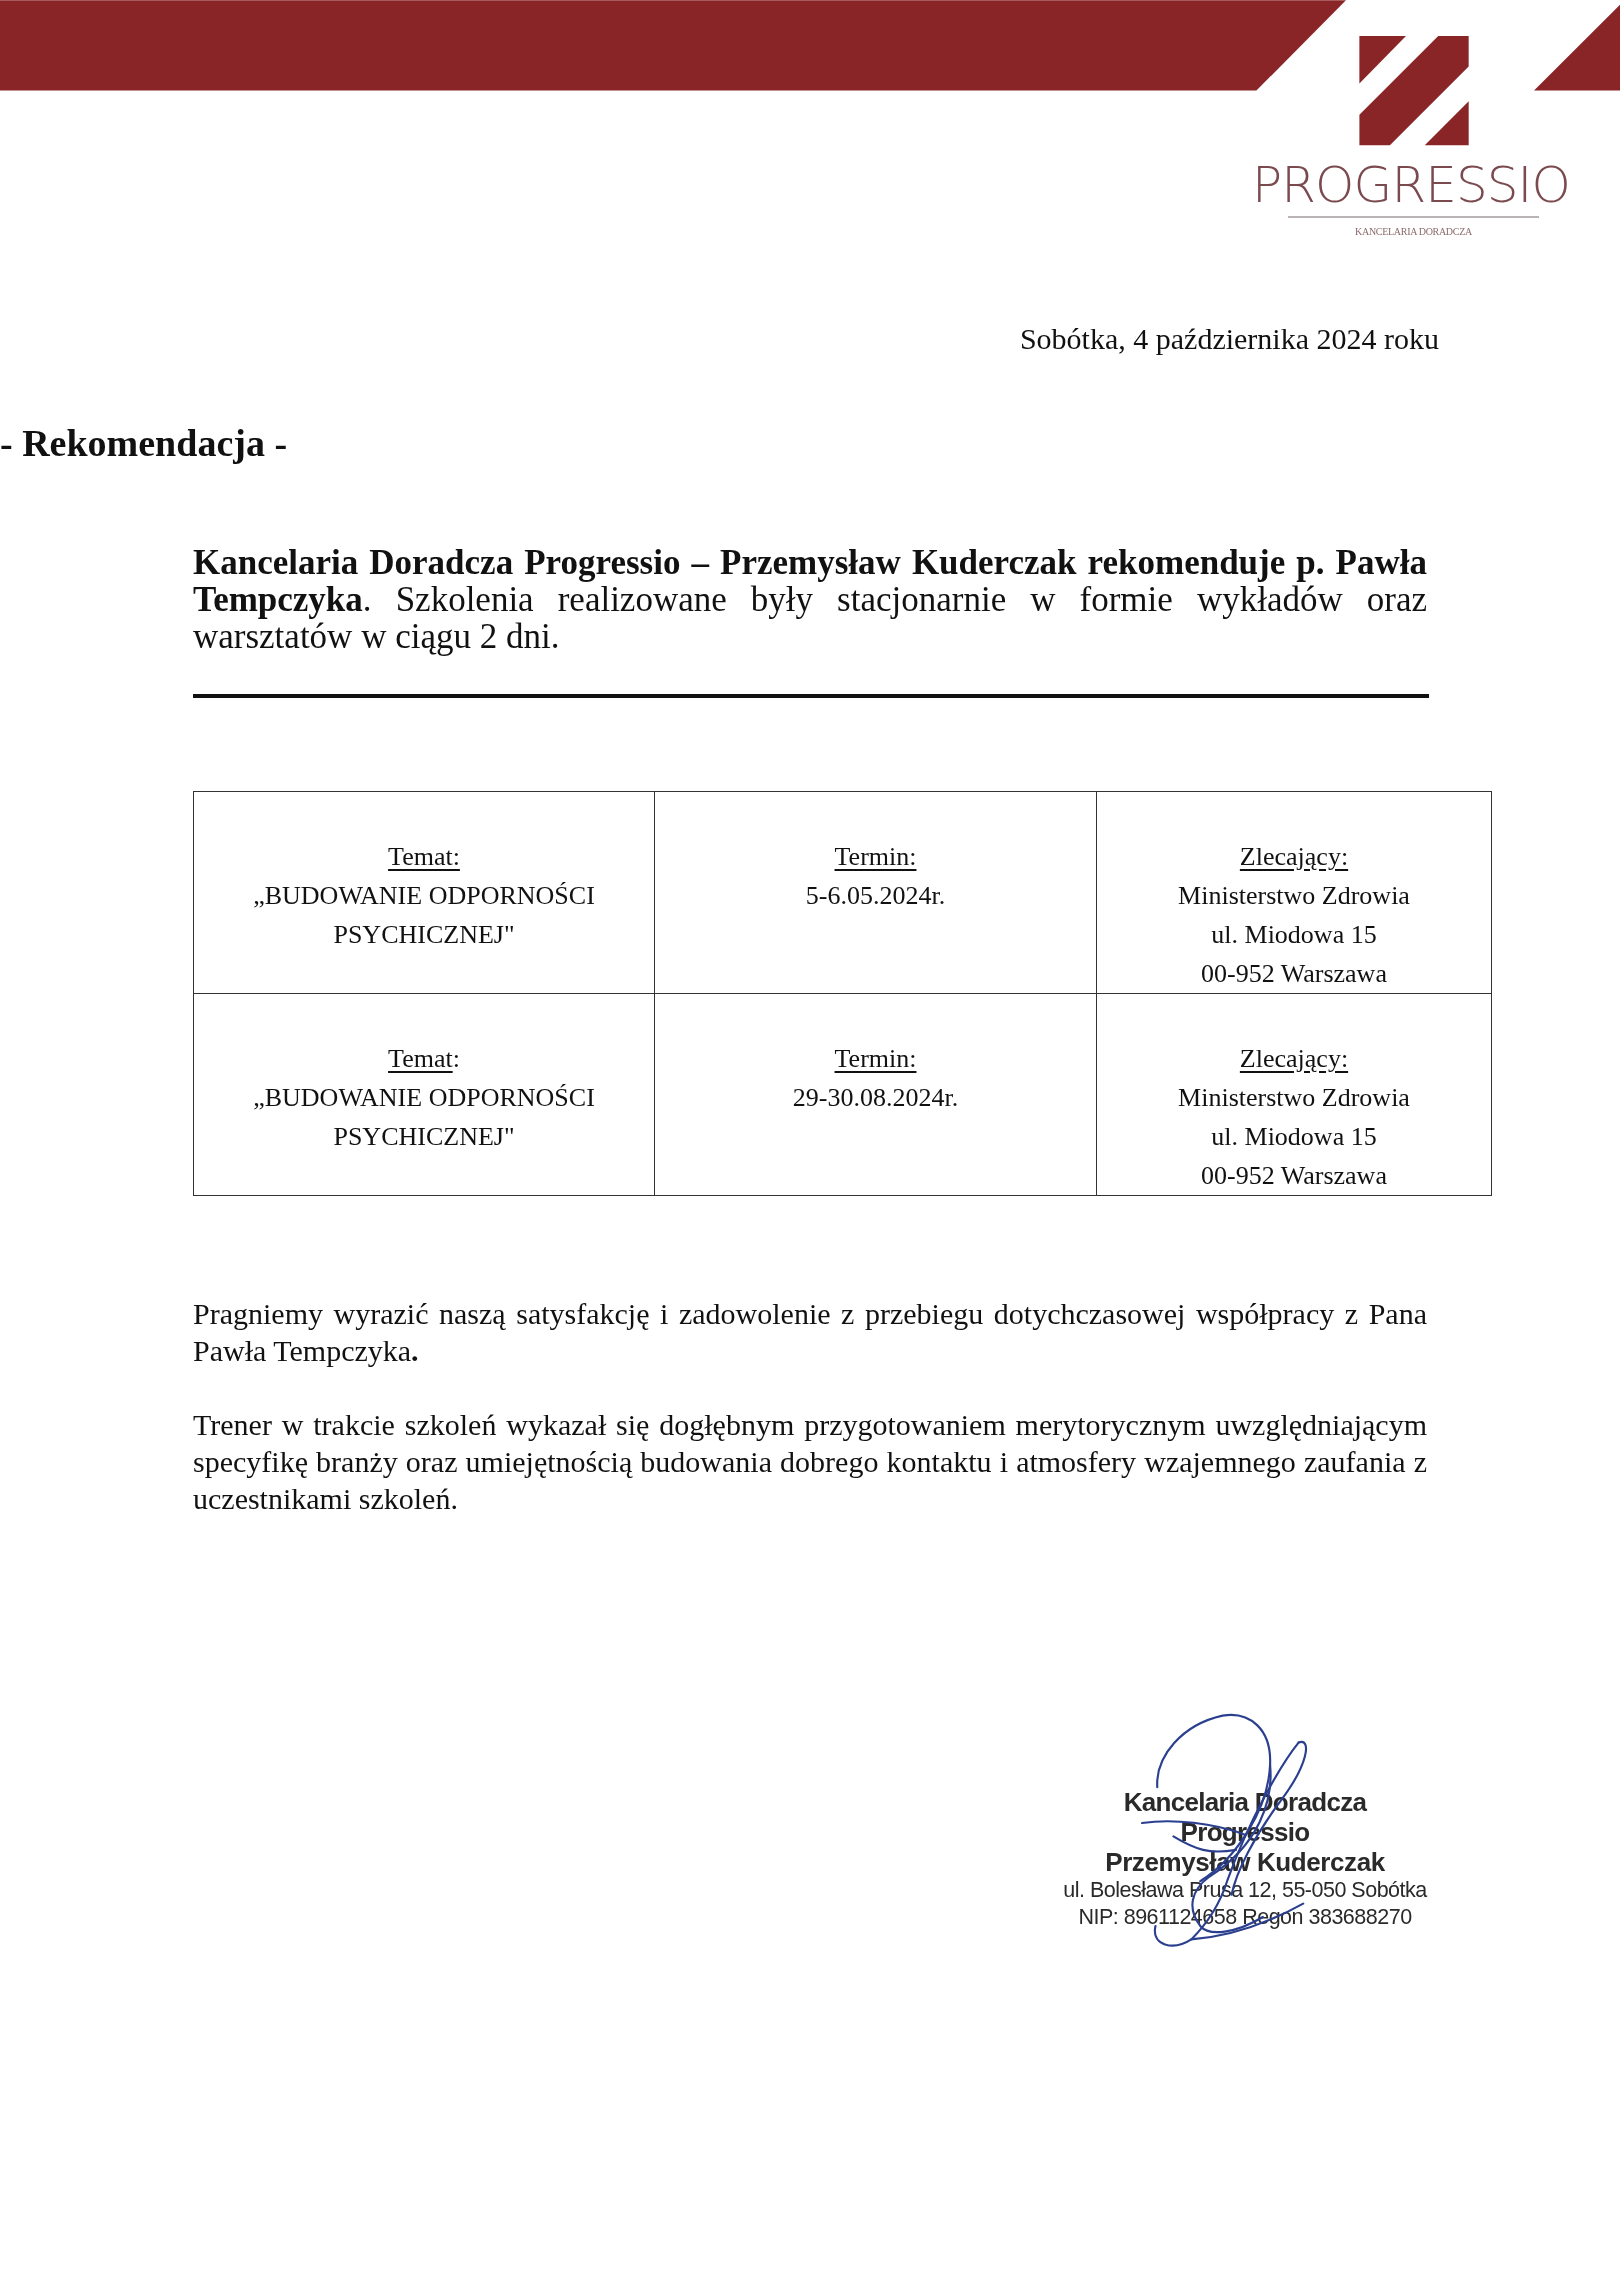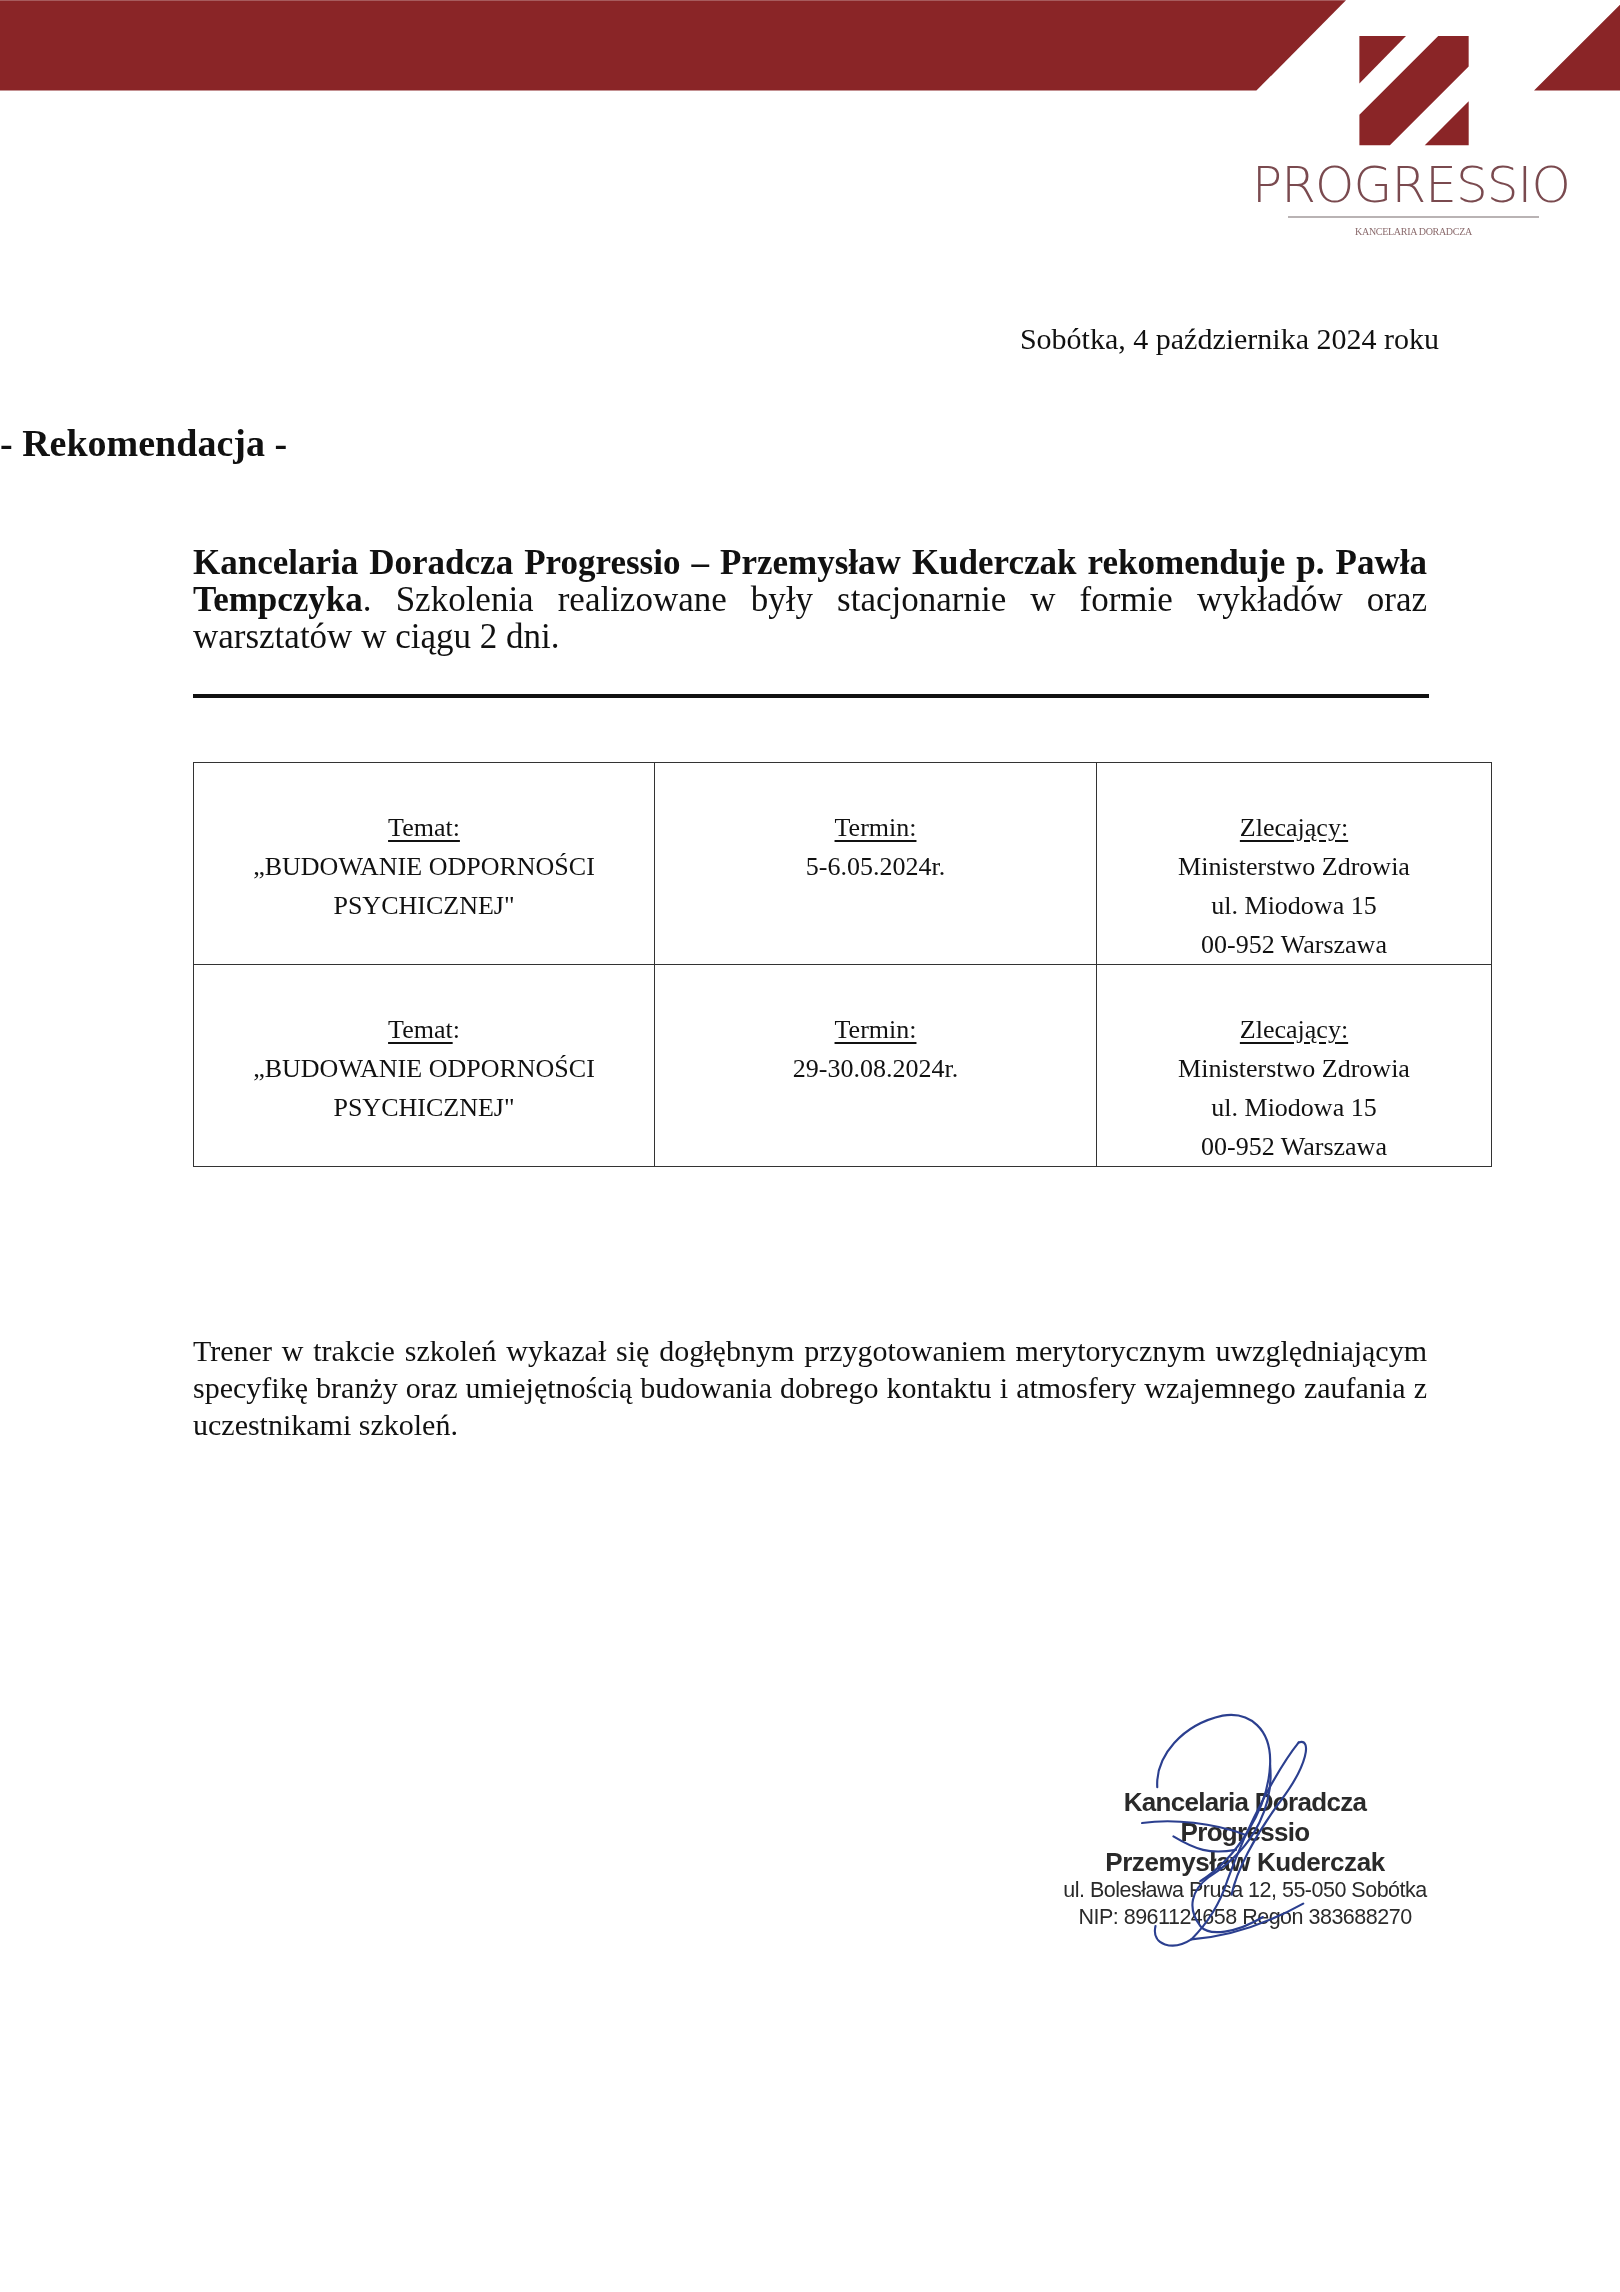--- a/index.html
+++ b/index.html
@@ -32,21 +32,21 @@
     font-size: 38px; font-weight: bold; line-height: 45px;
   }
   .intro {
     position: absolute; left: 193px; width: 1234px; top: 544px;
     font-size: 35px; line-height: 37px; text-align: justify;
   }
   .intro b { font-weight: bold; }
   .hrule { position: absolute; left: 193px; top: 694px; width: 1236px; height: 3.6px; background: #111; }
 
   table.trainings {
-    position: absolute; left: 193px; top: 762px; width: 1298px; height: 402px;
+    position: absolute; left: 193px; top: 791px; width: 1298px; height: 402px;
     border-collapse: collapse; table-layout: fixed;
   }
   table.trainings td {
     border: 1.8px solid #333; vertical-align: top; text-align: center;
     font-size: 26px; line-height: 39px; padding: 45px 7.2px 0 7.2px;
   }
   table.trainings tr { height: 201px; }
   .u { text-decoration: underline; text-underline-offset: 3.6px; }
 
   .body-text {
@@ -131,20 +131,21 @@
       <div><span class="u">Zlecający:</span></div>
       <div>Ministerstwo Zdrowia</div>
       <div>ul. Miodowa 15</div>
       <div>00-952 Warszawa</div>
     </td>
   </tr>
 </tbody>
   </table>
 
 <div class="body-text">
+  <p><span>Pragniemy wyrazić naszą satysfakcję i zadowolenie z przebiegu dotychczasowej współpracy z Pana Pawła Tempczyka</span><b>.</b></p>
   <p class="gap">Trener w trakcie szkoleń wykazał się dogłębnym przygotowaniem merytorycznym uwzględniającym specyfikę branży oraz umiejętnością budowania dobrego kontaktu i atmosfery wzajemnego zaufania z uczestnikami szkoleń.</p>
 </div>
 
 <div class="stamp">
   <div class="stamp-text">
     <div class="stamp-line1">Kancelaria Doradcza Progressio</div>
     <div class="stamp-line2">Przemysław  Kuderczak</div>
     <div class="stamp-line3">ul. Bolesława Prusa 12, 55-050 Sobótka</div>
     <div class="stamp-line4">NIP: 8961124658  Regon 383688270</div>
   </div>

